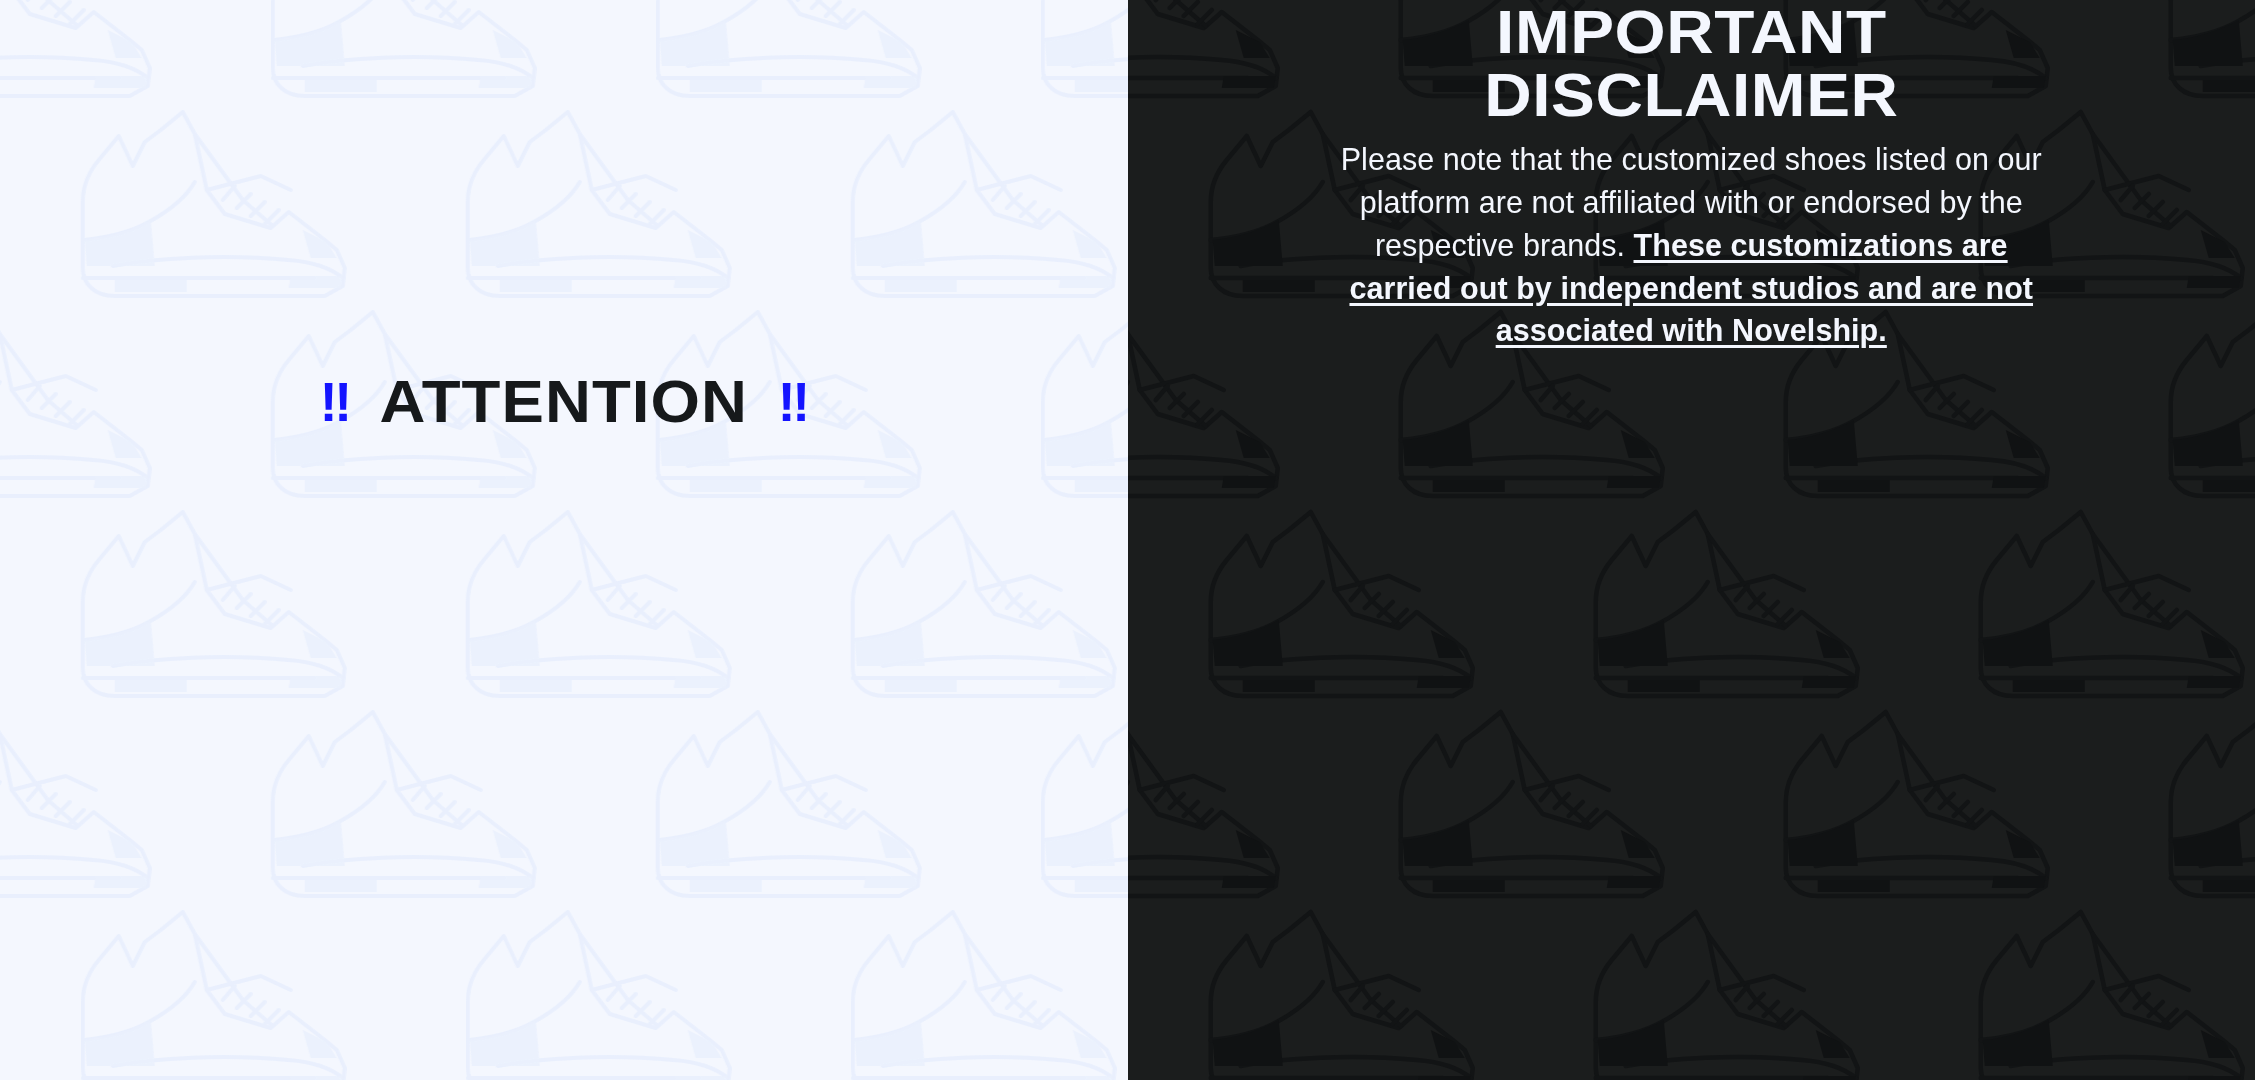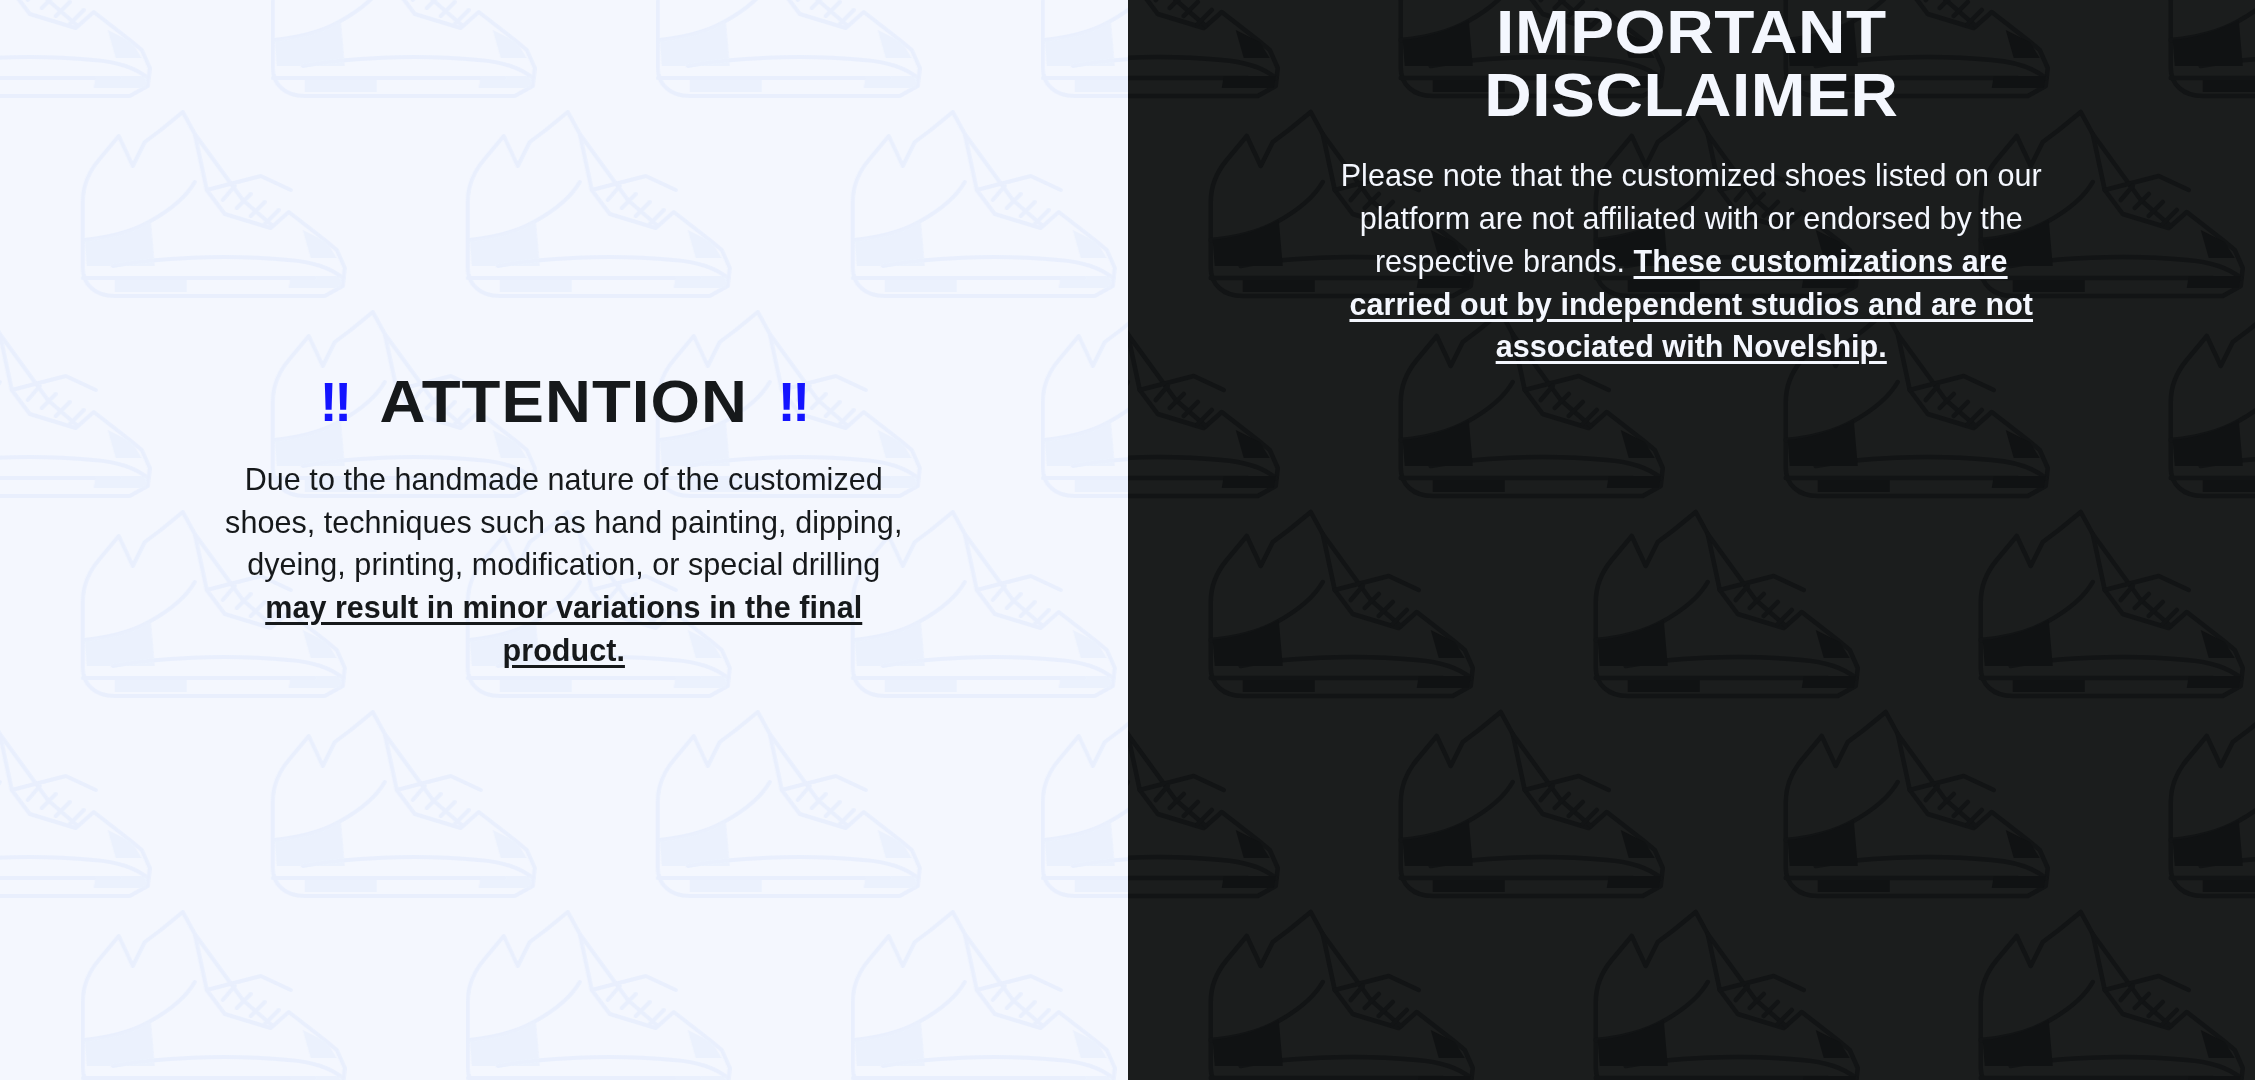--- a/index.html
+++ b/index.html
@@ -132,21 +132,21 @@
 
   .body-light {
     color: #16191b;
     width: 700px;
     margin-top: 26px;
   }
 
   .body-dark {
     color: #f4f7fe;
     width: 705px;
-    margin-top: 28px;
+    margin-top: 12px;
   }
 
   .emph {
     font-weight: 700;
     text-decoration: underline;
     text-underline-offset: 4px;
     text-decoration-thickness: 2.5px;
   }
 </style>
 </head>
@@ -220,23 +220,20 @@
     </div>
 
     <div class="content content-light">
 
       <h2 class="heading heading-light">
         <span class="bang">‼</span>
         <span class="word">ATTENTION</span>
         <span class="bang">‼</span>
       </h2>
 
-      <p class="body-copy body-light">
-        <span>Due to the handmade nature of the customized shoes, techniques such as hand painting, dipping, dyeing, printing, modification, or special drilling </span><span class="emph">may result in minor variations in the final product.</span>
-      </p>
 
     </div>
   </section>
 
   <section class="panel panel-dark">
 
     <div class="pattern">
       <svg viewBox="0 0 1128 1080" preserveAspectRatio="xMidYMid slice" aria-hidden="true">
         <defs>
           <g id="sneaker-d">

